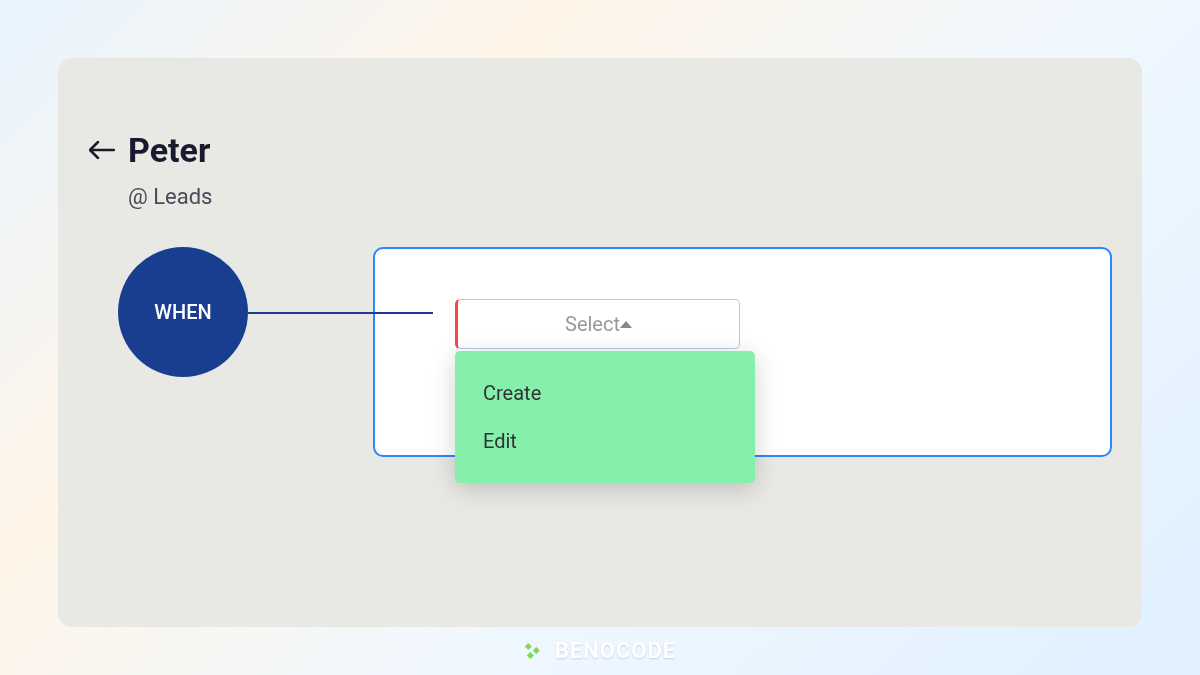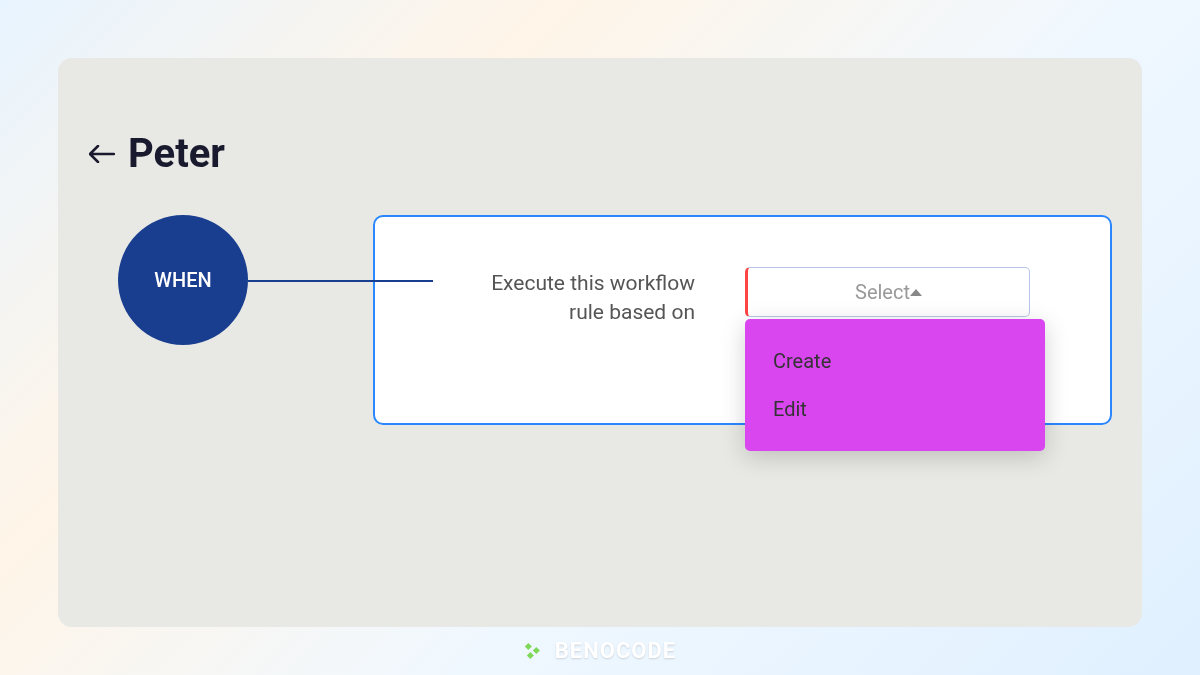--- a/index.html
+++ b/index.html
@@ -39,21 +39,21 @@
       width: 28px;
       height: 24px;
       cursor: pointer;
       display: flex;
       align-items: center;
       justify-content: center;
       color: #1a1a2e;
     }
     
     .page-title {
-      font-size: 40px;
+      font-size: 34px;
       font-weight: 700;
       color: #1a1a2e;
     }
     
     .module-name {
       font-size: 22px;
       color: #4a4a5a;
       margin-left: 40px;
       margin-bottom: 10px;
     }
@@ -151,21 +151,21 @@
       border-left: 6px solid transparent;
       border-right: 6px solid transparent;
       border-bottom: 7px solid #888;
     }
     
     .dropdown-menu {
       position: absolute;
       top: 52px;
       left: 0;
       width: 300px;
-      background: #d946ef;
+      background: #86efac;
       border-radius: 5px;
       box-shadow: 0 6px 24px rgba(0,0,0,0.18);
       padding: 18px 0;
       z-index: 10;
     }
     
     .dropdown-item {
       padding: 12px 28px;
       font-size: 20px;
       color: #333;
@@ -202,27 +202,27 @@
 
   <div class="header-row">
     <div class="back-arrow">
       <svg width="26" height="18" viewBox="0 0 26 18">
         <path d="M9 1 L1 9 L9 17 M1 9 L25 9" stroke="#1a1a2e" stroke-width="2.5" fill="none" stroke-linecap="round" stroke-linejoin="round"></path>
       </svg>
     </div>
     <div class="page-title">Peter</div>
   </div>
 
+  <div class="module-name">@ Leads</div>
 
   <div class="workflow-row">
     <div class="when-circle">WHEN</div>
     <div class="connector-line"></div>
 
     <div class="rule-panel">
-      <div class="rule-label">Execute this workflow rule based on</div>
 
       <div class="select-wrapper">
         <div class="select-box">
           <span>Select</span>
           <span class="dropdown-arrow"></span>
         </div>
 
         <div class="dropdown-menu">
           <div class="dropdown-item">Create</div>
           <div class="dropdown-item">Edit</div>

